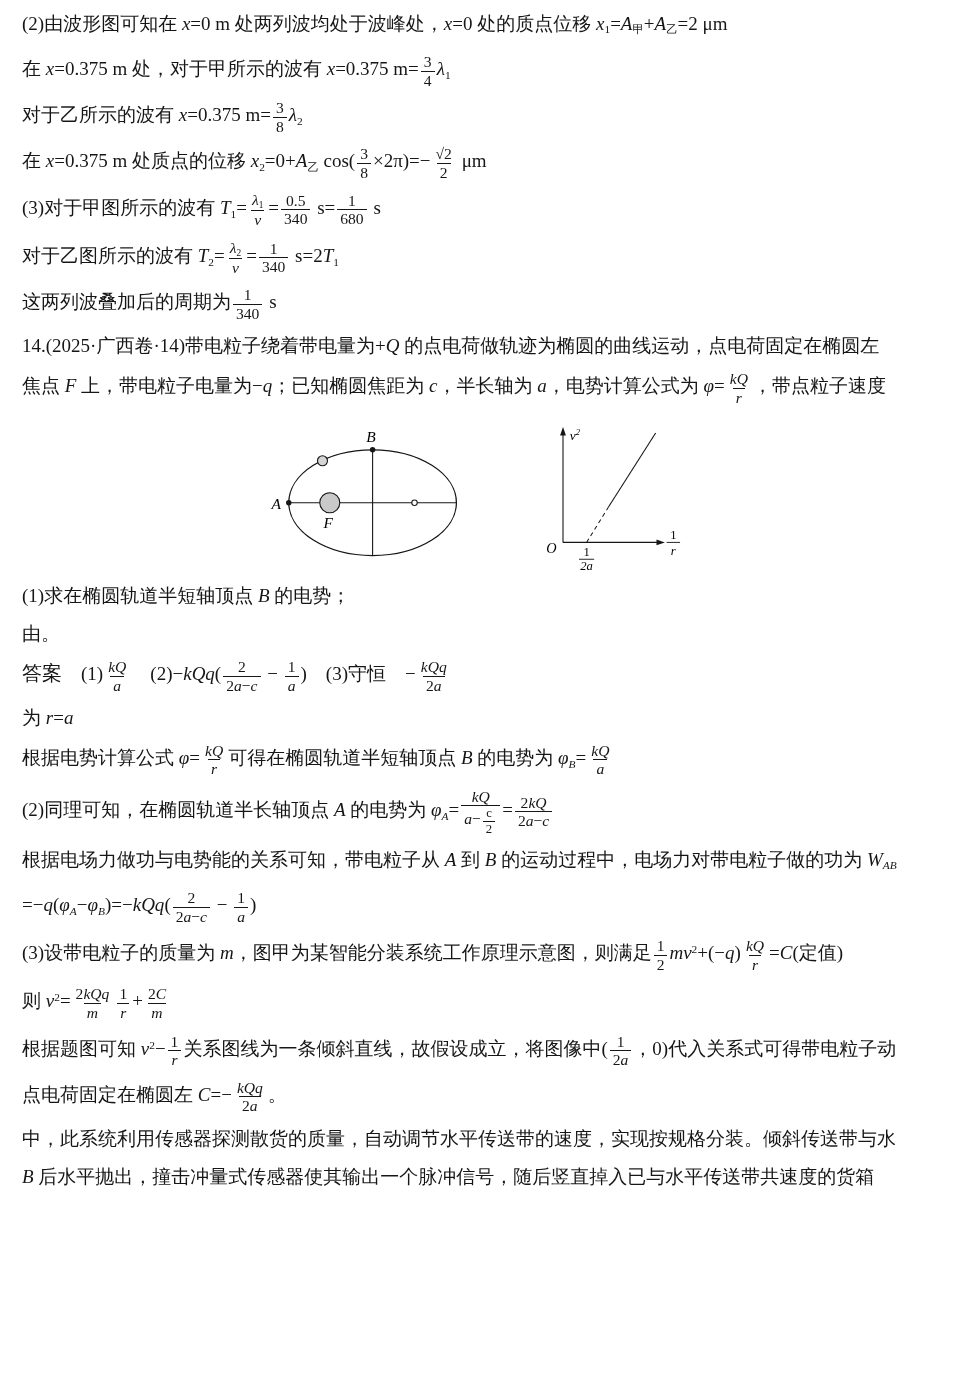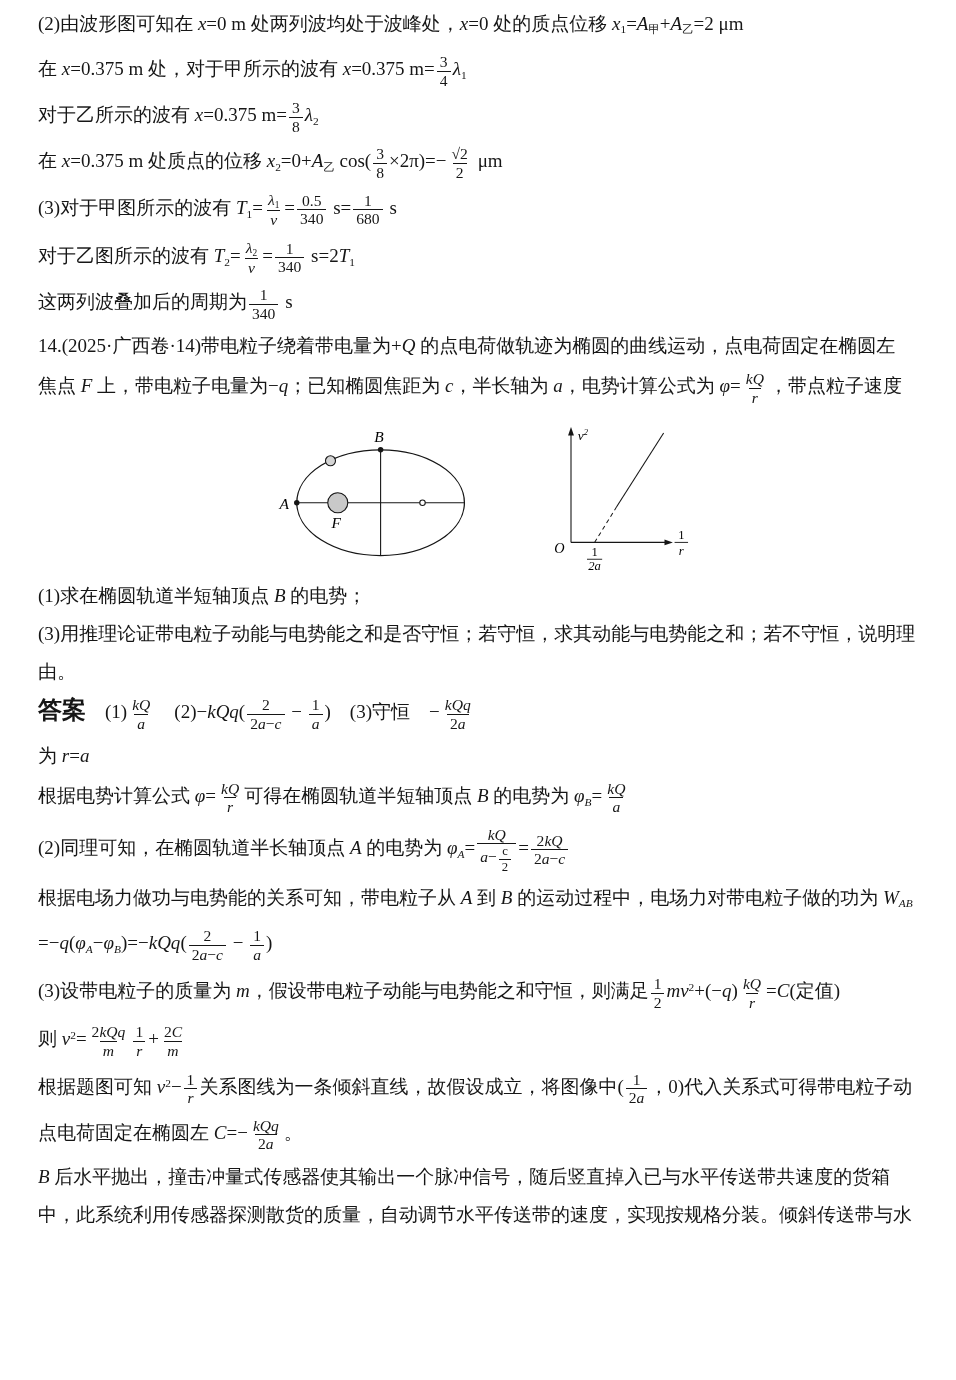--- a/index.html
+++ b/index.html
@@ -1,22 +1,22 @@
 <!DOCTYPE html>
 <html><head>
 <meta charset="utf-8">
 <style>
   html,body{margin:0;padding:0;background:#ffffff;}
   body{width:956px;height:1380px;overflow:hidden;color:#161616;
        font-family:"Liberation Serif","DejaVu Serif",serif;}
-  .page{padding:10px 22px 0 38px;}
+  .page{padding:10px 22px 0 22px;}
   .line{font-size:19px;line-height:28px;margin-bottom:10px;white-space:normal;}
   .tx{font-style:normal;}
   .it{font-style:italic;}
-  .bd{font-weight:bold;font-family:"Liberation Sans","DejaVu Sans",sans-serif;font-size:24px;text-align:center;}
+  .bd{font-weight:normal;font-family:"Liberation Sans","DejaVu Sans",sans-serif;font-size:20px;text-align:center;}
   .sb{font-size:.6em;vertical-align:-.3em;}
   .sbi{font-size:.6em;vertical-align:-.3em;font-style:italic;}
   .sp{font-size:.6em;vertical-align:.55em;}
   .frac{display:inline-flex;flex-direction:column;align-items:center;
         vertical-align:middle;text-align:center;font-size:.82em;line-height:1.12;
         margin:0 2px;}
   .frac .num{display:block;padding:0 3px;}
   .frac .den{display:block;border-top:1.2px solid #161616;padding:0 3px;}
   .figures{display:flex;justify-content:center;align-items:center;gap:60px;
            margin:4px 0 10px 0;}
@@ -102,21 +102,20 @@
       <line x1="161" y1="150" x2="177" y2="150" stroke="#161616" stroke-width="1.1"></line>
       <text x="169" y="165" font-size="15" text-anchor="middle" class="svg-it">r</text>
       <text x="66" y="166" font-size="15" text-anchor="middle">1</text>
       <line x1="57" y1="170" x2="75" y2="170" stroke="#161616" stroke-width="1.1"></line>
       <text x="66" y="183" font-size="15" text-anchor="middle" class="svg-it">2a</text>
     </svg>
   </div>
 
   <div id="lines-bottom">
       <div class="line"><span class="tx">(1)求在椭圆轨道半短轴顶点 </span><span class="it">B</span><span class="tx"> 的电势；</span></div>
-      <div class="line"><span class="tx">(3)用推理论证带电粒子动能与电势能之和是否守恒；若守恒，求其动能与电势能之和；若不守恒，说明理</span></div>
       <div class="line"><span class="tx">由。</span></div>
       <div class="line"><span class="bd">答案</span><span class="tx">　(1)</span><span class="frac">
           <span class="num"><span class="it">kQ</span></span>
           <span class="den"><span class="it">a</span></span>
         </span><span class="tx">　(2)−</span><span class="it">kQq</span><span class="tx">(</span><span class="frac">
           <span class="num"><span class="tx">2</span></span>
           <span class="den"><span class="tx">2</span><span class="it">a</span><span class="tx">−</span><span class="it">c</span></span>
         </span><span class="tx"> − </span><span class="frac">
           <span class="num"><span class="tx">1</span></span>
           <span class="den"><span class="it">a</span></span>
@@ -143,21 +142,21 @@
           <span class="den"><span class="tx">2</span><span class="it">a</span><span class="tx">−</span><span class="it">c</span></span>
         </span></div>
       <div class="line"><span class="tx">根据电场力做功与电势能的关系可知，带电粒子从 </span><span class="it">A</span><span class="tx"> 到 </span><span class="it">B</span><span class="tx"> 的运动过程中，电场力对带电粒子做的功为 </span><span class="it">W</span><span class="sbi">AB</span></div>
       <div class="line"><span class="tx">=−</span><span class="it">q</span><span class="tx">(</span><span class="it">φ</span><span class="sbi">A</span><span class="tx">−</span><span class="it">φ</span><span class="sbi">B</span><span class="tx">)=−</span><span class="it">kQq</span><span class="tx">(</span><span class="frac">
           <span class="num"><span class="tx">2</span></span>
           <span class="den"><span class="tx">2</span><span class="it">a</span><span class="tx">−</span><span class="it">c</span></span>
         </span><span class="tx"> − </span><span class="frac">
           <span class="num"><span class="tx">1</span></span>
           <span class="den"><span class="it">a</span></span>
         </span><span class="tx">)</span></div>
-      <div class="line"><span class="tx">(3)设带电粒子的质量为 </span><span class="it">m</span><span class="tx">，假设带电粒子动能与电势能之和守恒，则满足</span><span class="frac">
+      <div class="line"><span class="tx">(3)设带电粒子的质量为 </span><span class="it">m</span><span class="tx">，图甲为某智能分装系统工作原理示意图，则满足</span><span class="frac">
           <span class="num"><span class="tx">1</span></span>
           <span class="den"><span class="tx">2</span></span>
         </span><span class="it">mv</span><span class="sp">2</span><span class="tx">+(−</span><span class="it">q</span><span class="tx">)</span><span class="frac">
           <span class="num"><span class="it">kQ</span></span>
           <span class="den"><span class="it">r</span></span>
         </span><span class="tx">=</span><span class="it">C</span><span class="tx">(定值)</span></div>
       <div class="line"><span class="tx">则 </span><span class="it">v</span><span class="sp">2</span><span class="tx">=</span><span class="frac">
           <span class="num"><span class="tx">2</span><span class="it">kQq</span></span>
           <span class="den"><span class="it">m</span></span>
         </span><span class="frac">
@@ -171,17 +170,17 @@
           <span class="num"><span class="tx">1</span></span>
           <span class="den"><span class="it">r</span></span>
         </span><span class="tx">关系图线为一条倾斜直线，故假设成立，将图像中(</span><span class="frac">
           <span class="num"><span class="tx">1</span></span>
           <span class="den"><span class="tx">2</span><span class="it">a</span></span>
         </span><span class="tx">，0)代入关系式可得带电粒子动</span></div>
       <div class="line"><span class="tx">点电荷固定在椭圆左 </span><span class="it">C</span><span class="tx">=−</span><span class="frac">
           <span class="num"><span class="it">kQq</span></span>
           <span class="den"><span class="tx">2</span><span class="it">a</span></span>
         </span><span class="tx">。</span></div>
+      <div class="line"><span class="tx">中，此系统利用传感器探测散货的质量，自动调节水平传送带的速度，实现按规格分装。倾斜传送带与水</span></div>
       <div class="line"><span class="it">B</span><span class="tx"> 后水平抛出，撞击冲量式传感器使其输出一个脉冲信号，随后竖直掉入已与水平传送带共速度的货箱</span></div>
-      <div class="line"><span class="tx">中，此系统利用传感器探测散货的质量，自动调节水平传送带的速度，实现按规格分装。倾斜传送带与水</span></div>
     </div>
 
 </div>
 
 </body></html>

